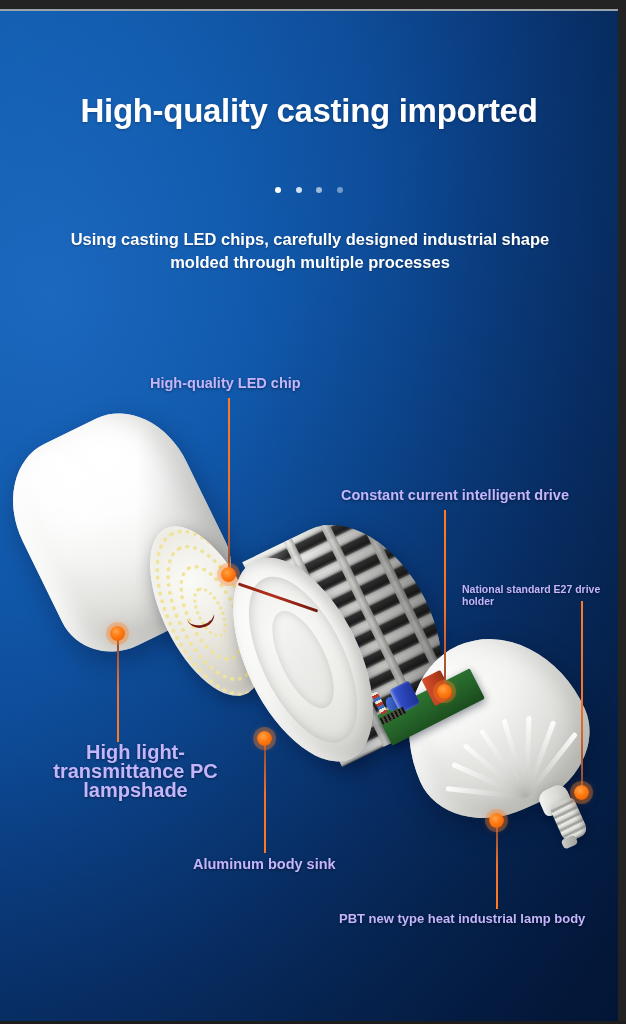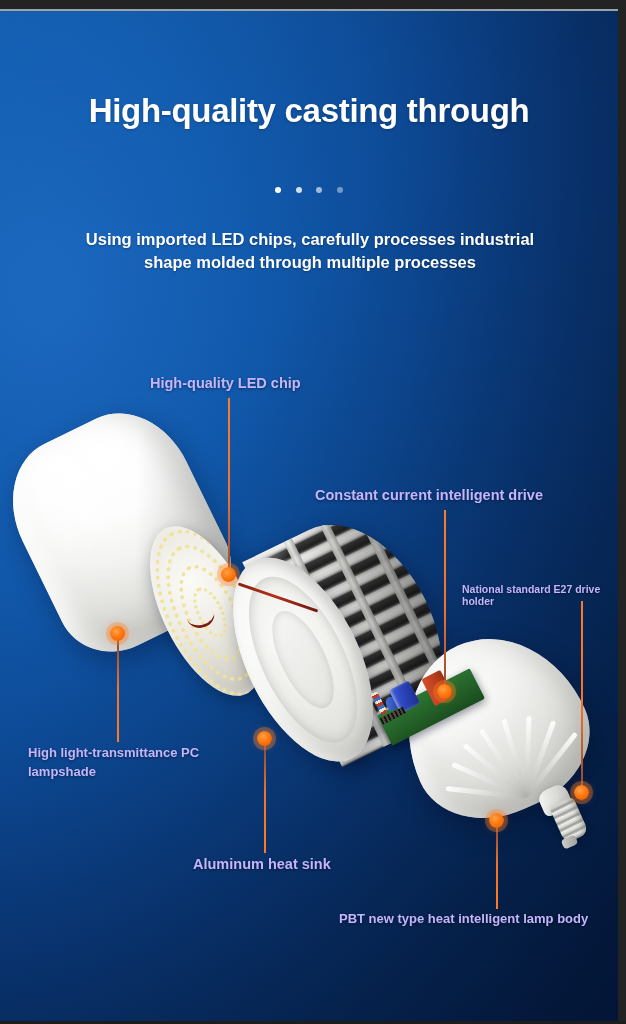--- a/index.html
+++ b/index.html
@@ -41,23 +41,23 @@
   .dots i:nth-child(4){opacity:.42;}
   .subtitle{
     position:absolute;left:60px;top:228px;width:500px;text-align:center;
     color:#ffffff;font-size:16.5px;font-weight:bold;line-height:23px;
     text-shadow:0 1px 2px rgba(0,0,0,.3);
   }
 
   
   .lbl{position:absolute;color:#c4b5fd;font-weight:bold;text-shadow:0 1px 3px rgba(0,0,0,.45);z-index:40;}
   .lbl-led{left:150px;top:375px;font-size:14.5px;}
-  .lbl-drv{left:315px;top:487px;font-size:14.5px;}
+  .lbl-drv{left:341px;top:487px;font-size:14.5px;}
   .lbl-e27{left:462px;top:583px;font-size:10.5px;}
-  .lbl-pc{left:28px;top:743px;font-size:13px;line-height:19px;width:215px;}
+  .lbl-pc{left:28px;top:743px;font-size:20px;line-height:19px;width:215px;text-align:center;}
   .lbl-alu{left:193px;top:856px;font-size:14.5px;}
   .lbl-pbt{left:339px;top:911px;font-size:13px;}
 
   
   .lead{position:absolute;width:2px;z-index:30;
         background:linear-gradient(180deg,#ff7a21 0%,#f4722a 55%,#8a4a36 100%);}
   .lead.up{background:linear-gradient(0deg,#ff7a21 0%,#f4722a 55%,#8a4a36 100%);}
   .dot{position:absolute;width:15px;height:15px;border-radius:50%;
        background:radial-gradient(circle at 40% 35%,#ffa347 0%,#ff7a12 42%,#f26a07 70%,#e35d04 100%);
        box-shadow:0 0 0 4px rgba(255,130,40,.33),0 0 9px rgba(255,120,30,.55);
@@ -244,30 +244,30 @@
 <div id="page">
 
   <div class="topbar"></div>
   <div class="topline"></div>
   <div class="rightbar"></div>
   <div class="bottombar"></div>
 
   <div class="bg"></div>
   <div class="bg-vignette"></div>
 
-  <div class="title">High-quality casting through</div>
+  <div class="title">High-quality casting imported</div>
 
   <div class="dots">
     <i></i>
     <i></i>
     <i></i>
     <i></i>
   </div>
 
-  <div class="subtitle">Using imported LED chips, carefully processes industrial shape molded through multiple processes</div>
+  <div class="subtitle">Using casting LED chips, carefully designed industrial shape molded through multiple processes</div>
 
   <div class="art">
 
     <div class="shade"></div>
     <div class="shade-rim"></div>
 
     <div class="ledboard">
       <div class="ring r1"></div>
       <div class="ring r2"></div>
       <div class="ring r3"></div>
@@ -319,21 +319,21 @@
   <div class="dot" style="left:437px;top:684px;"></div>
 
   <div class="lbl lbl-e27">National standard E27 drive holder</div>
   <div class="lead" style="left:581px;top:601px;height:190px;"></div>
   <div class="dot" style="left:574px;top:785px;"></div>
 
   <div class="lbl lbl-pc">High light-transmittance PC lampshade</div>
   <div class="lead up" style="left:117px;top:640px;height:102px;"></div>
   <div class="dot" style="left:110px;top:626px;"></div>
 
-  <div class="lbl lbl-alu">Aluminum heat sink</div>
+  <div class="lbl lbl-alu">Aluminum body sink</div>
   <div class="lead up" style="left:264px;top:745px;height:108px;"></div>
   <div class="dot" style="left:257px;top:731px;"></div>
 
-  <div class="lbl lbl-pbt">PBT new type heat intelligent lamp body</div>
+  <div class="lbl lbl-pbt">PBT new type heat industrial lamp body</div>
   <div class="lead up" style="left:496px;top:827px;height:82px;"></div>
   <div class="dot" style="left:489px;top:813px;"></div>
 
 </div>
 
 </body></html>

